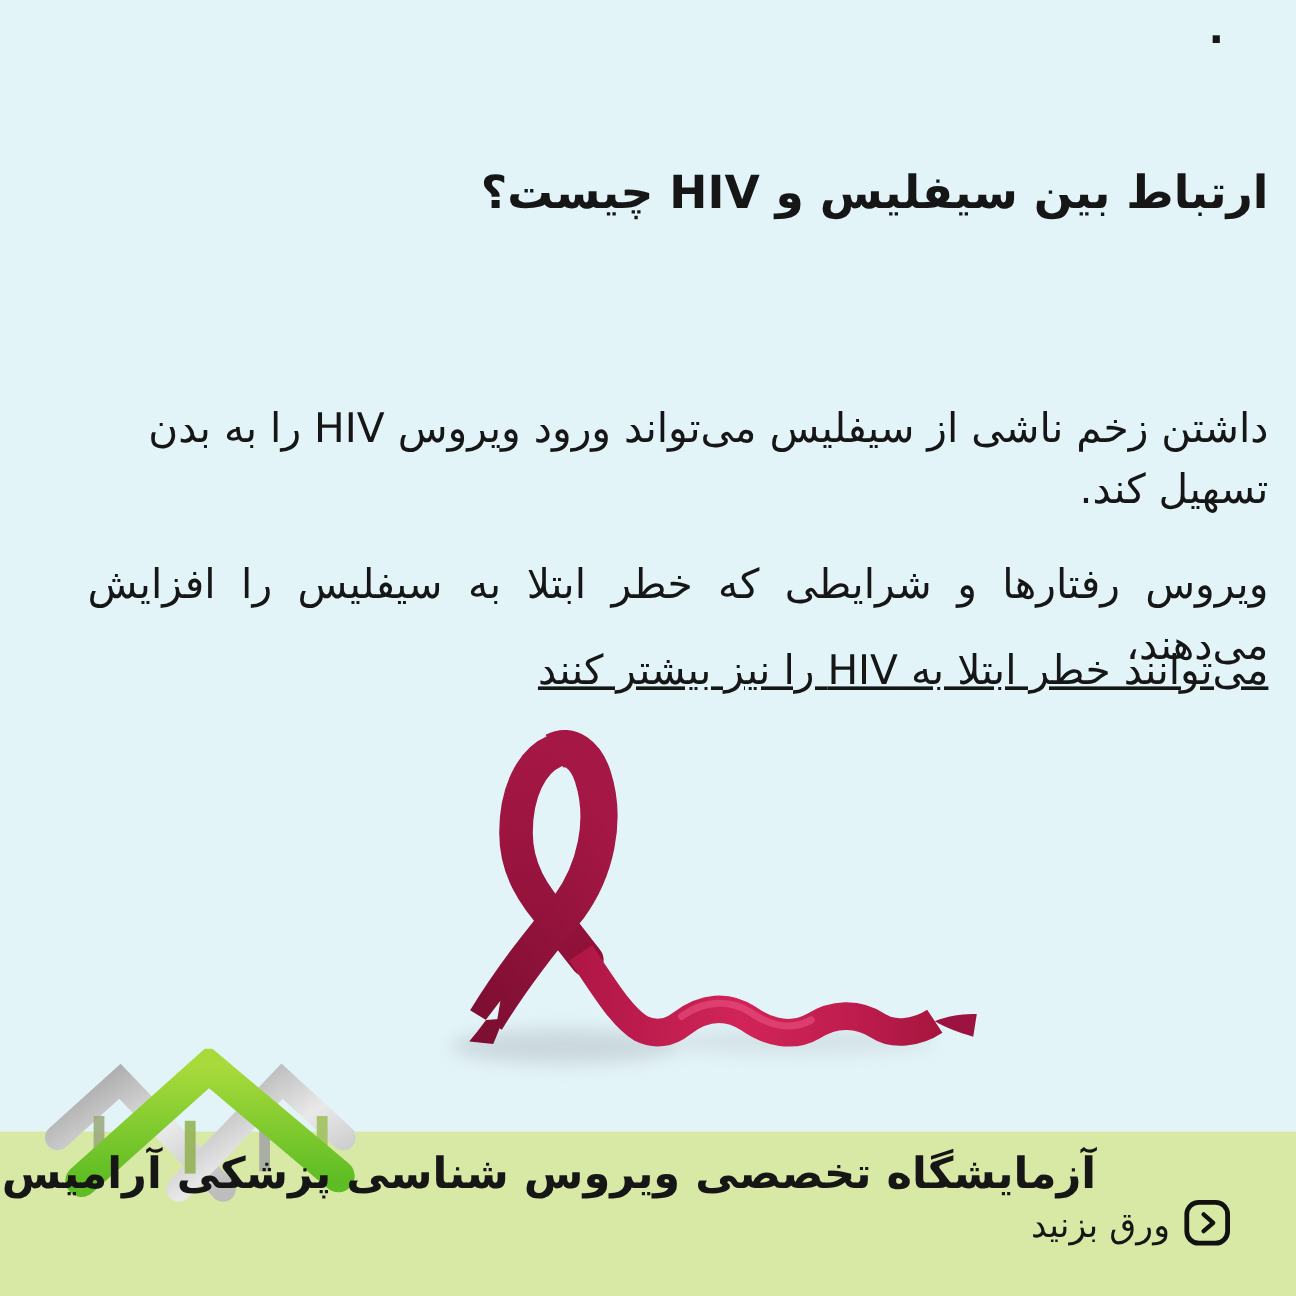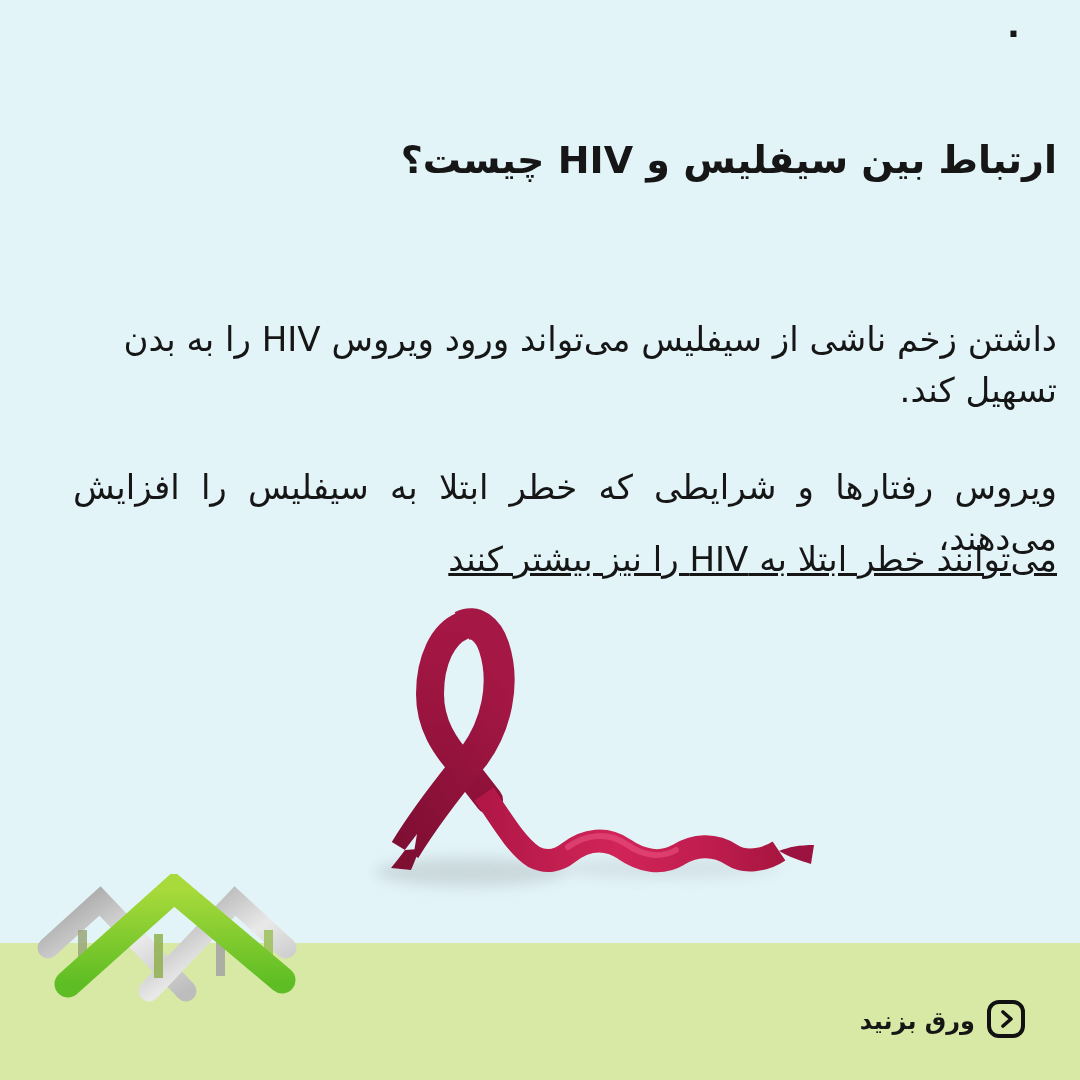--- a/index.html
+++ b/index.html
@@ -13,21 +13,21 @@
 
   
   .dot{left:0;top:8px;width:1020px;text-align:right;font-size:34px;font-weight:bold;line-height:1;}
 
   
   .title{
     top:132px;left:0;width:1057px;direction:rtl;
     font-size:38px;font-weight:700;line-height:1.5;letter-spacing:0;
   }
   .para{direction:rtl;font-size:34px;line-height:1.5;font-weight:400;}
-  .p1{top:314px;left:80px;width:977px;text-align:right;}
+  .p1{top:332px;left:80px;width:977px;text-align:right;}
   .p2l1{
     top:462px;left:73px;width:984px;text-align:justify;text-align-last:justify;
     word-spacing:6px;
   }
   .p2l2{top:534px;left:80px;width:977px;text-align:right;text-decoration:underline;}
 
   
   .ribbon{left:365px;top:598px;}
 
   
@@ -35,21 +35,21 @@
 
   
   .logo{left:26px;top:874px;}
 
   .footer-text{left:0;top:956px;width:915px;direction:rtl;text-align:center;}
   .lab-name{font-size:36px;font-weight:bold;line-height:1.25;}
   .company{font-size:27px;font-weight:400;line-height:1.5;}
 
   
   .swipe{top:1000px;right:55px;display:flex;align-items:center;gap:12px;cursor:pointer;}
-  .swipe-label{direction:rtl;font-size:24px;font-weight:bold;line-height:1;padding-top:4px;}
+  .swipe-label{direction:rtl;font-size:29px;font-weight:normal;line-height:1;padding-top:4px;}
   .swipe-icon{width:38px;height:38px;border:4px solid #111;border-radius:12px;
     display:flex;align-items:center;justify-content:center;box-sizing:border-box;background:transparent;}
 </style>
 </head>
 <body>
 
 <div class="abs dot">.</div>
 
 <div class="abs title">ارتباط بین سیفلیس و HIV چیست؟</div>
 
@@ -118,20 +118,21 @@
 
   <rect x="52" y="56" width="9" height="42" fill="#9aa77a" opacity="0.85"></rect>
   <rect x="128" y="60" width="9" height="44" fill="#8fb04d" opacity="0.85"></rect>
   <rect x="190" y="62" width="9" height="40" fill="#a3a3a3" opacity="0.85"></rect>
   <rect x="238" y="56" width="9" height="36" fill="#9cbf58" opacity="0.85"></rect>
 
   <path d="M 42,110 L 148,15 L 256,106" fill="none" stroke="url(#gGrn)" stroke-width="27" stroke-linecap="round"></path>
 </svg>
 
 <div class="abs footer-text">
+  <div class="lab-name">آزمایشگاه تخصصی ویروس شناسی پزشکی آرامیس</div>
 </div>
 
 <div class="abs swipe">
   <span class="swipe-label">ورق بزنید</span>
   <span class="swipe-icon">
     <svg width="22" height="22" viewBox="0 0 22 22" aria-hidden="true">
       <polyline points="8,4 16,11 8,18" fill="none" stroke="#111" stroke-width="3.6" stroke-linecap="round" stroke-linejoin="round"></polyline>
     </svg>
   </span>
 </div>

